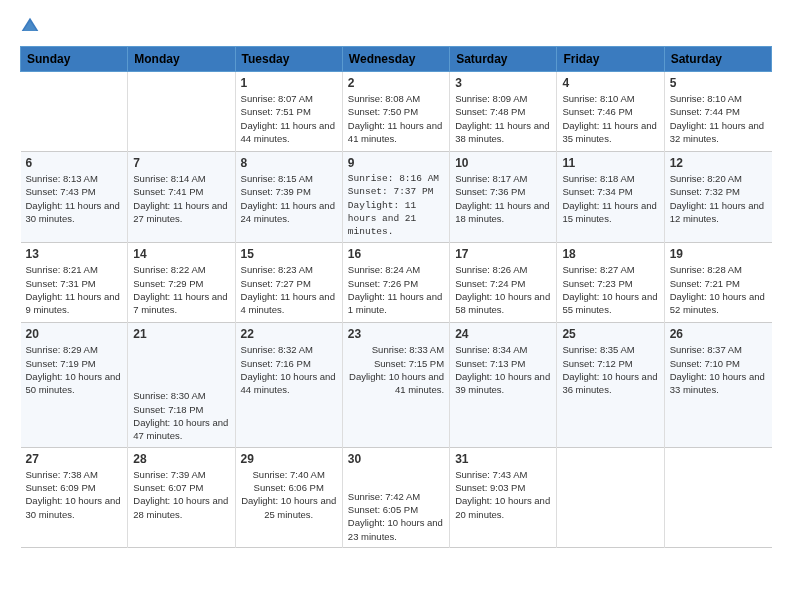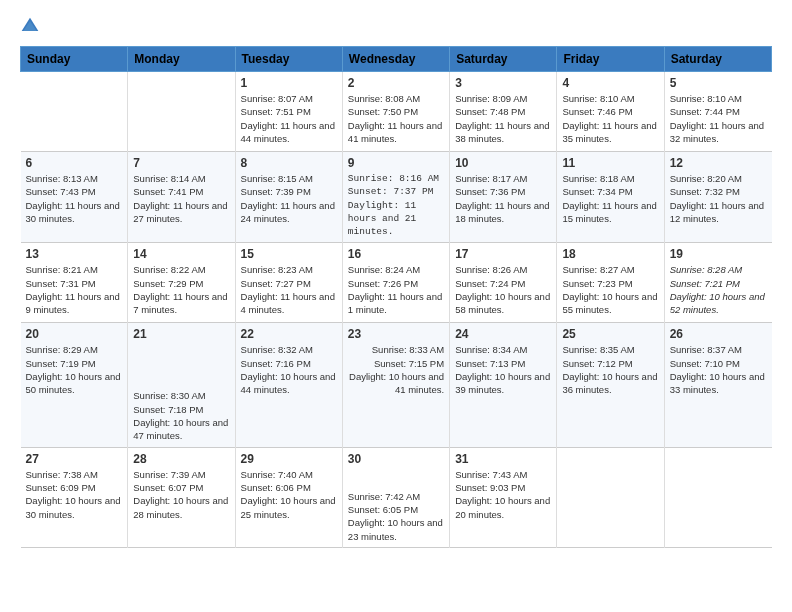--- a/index.html
+++ b/index.html
@@ -241,21 +241,21 @@
 Daylight: 10 hours and 58 minutes.</div>
           </td>
           <td>
             <span class="day-num">18</span>
             <div class="day-info" style="white-space: pre-line;">Sunrise: 8:27 AM
 Sunset: 7:23 PM
 Daylight: 10 hours and 55 minutes.</div>
           </td>
           <td>
             <span class="day-num">19</span>
-            <div class="day-info" style="white-space: pre-line; font-style: italic;">Sunrise: 8:28 AM
+            <div class="day-info" style="white-space: pre-line;">Sunrise: 8:28 AM
 Sunset: 7:21 PM
 Daylight: 10 hours and 52 minutes.</div>
           </td>
         </tr>
         <tr>
           <td>
             <span class="day-num">20</span>
             <div class="day-info" style="white-space: pre-line;">Sunrise: 8:29 AM
 Sunset: 7:19 PM
 Daylight: 10 hours and 50 minutes.</div>
@@ -305,21 +305,21 @@
 Daylight: 10 hours and 30 minutes.</div>
           </td>
           <td>
             <span class="day-num">28</span>
             <div class="day-info" style="white-space: pre-line;">Sunrise: 7:39 AM
 Sunset: 6:07 PM
 Daylight: 10 hours and 28 minutes.</div>
           </td>
           <td>
             <span class="day-num">29</span>
-            <div class="day-info" style="white-space: pre-line;">Sunrise: 7:40 AM
+            <div class="day-info" style="white-space: pre-line; text-align: center;">Sunrise: 7:40 AM
 Sunset: 6:06 PM
 Daylight: 10 hours and 25 minutes.</div>
           </td>
           <td>
             <span class="day-num">30</span>
             <div class="day-info" style="white-space: pre-line; margin-top: 24px;">Sunrise: 7:42 AM
 Sunset: 6:05 PM
 Daylight: 10 hours and 23 minutes.</div>
           </td>
           <td>

